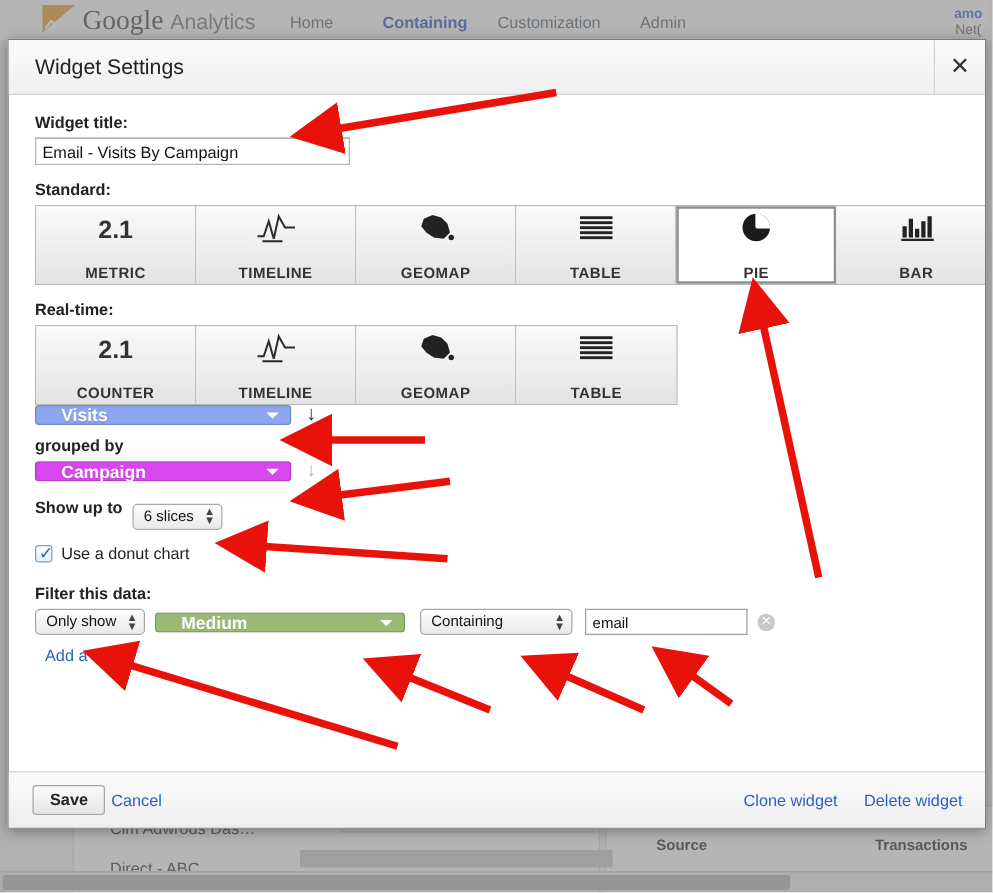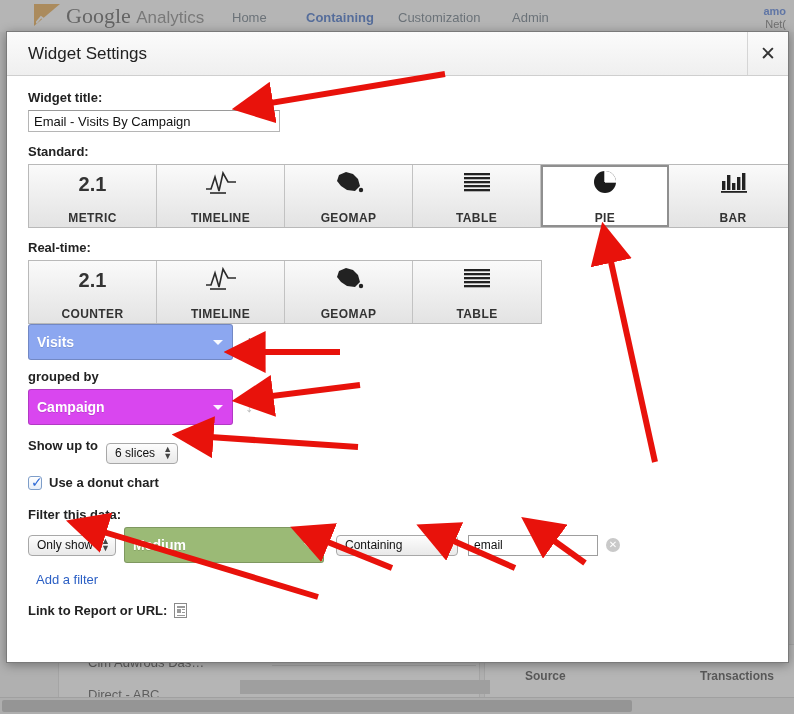--- a/index.html
+++ b/index.html
@@ -21,21 +21,21 @@
     border-left:26px solid #e8a33d;border-bottom:22px solid transparent;
   }
   #bg-logo .spark{position:absolute;left:2px;top:8px;width:18px;height:12px;}
   #bg-brand{
     position:absolute;left:66px;top:3px;font-size:22px;color:#4d4d4d;
     white-space:nowrap;font-family:"Liberation Serif","DejaVu Serif",serif;
   }
   #bg-brand .sub{font-size:17px;color:#7a7a7a;font-family:"Liberation Sans",sans-serif;}
   .bg-nav{position:absolute;top:10px;font-size:13px;color:#5b6b79;white-space:nowrap;}
   .bg-nav.active{color:#2b5fc4;font-weight:bold;}
-  #bg-acct{position:absolute;right:4px;top:5px;text-align:right;font-size:11px;line-height:13px;}
+  #bg-acct{position:absolute;right:4px;top:5px;text-align:center;font-size:11px;line-height:13px;}
   #bg-acct .a1{color:#4272db;font-weight:bold;}
   #bg-acct .a2{color:#666;}
 
   #bg-body{position:absolute;left:0;top:32px;width:794px;height:682px;background:#f4f4f4;}
   .bg-card{position:absolute;background:#fff;border:1px solid #dcdcdc;}
   .bg-row-label{position:absolute;font-size:13px;color:#3c3c3c;white-space:nowrap;}
   .bg-colhead{position:absolute;font-size:12px;color:#333;font-weight:bold;white-space:nowrap;}
   .bg-bar{position:absolute;background:#cfcfcf;}
   .bg-line{position:absolute;height:1px;background:#d9d9d9;}
   #bg-scroll{position:absolute;left:0;bottom:0;width:794px;height:16px;background:#f0f0f0;border-top:1px solid #d0d0d0;}
@@ -104,24 +104,24 @@
     font-size:12px;color:#111;line-height:19px;padding:0 22px 0 8px;cursor:pointer;
     font-family:"Liberation Sans",sans-serif;white-space:nowrap;
   }
   .pop .steps{
     position:absolute;right:5px;top:50%;transform:translateY(-50%);
     font-size:9px;line-height:7px;color:#444;text-align:center;
   }
 
   
   .ga-sel{
-    position:relative;box-sizing:border-box;height:36px;
+    position:relative;box-sizing:border-box;height:16px;
     border-radius:3px;border:1px solid rgba(0,0,0,.18);
     color:#fff;font-weight:bold;font-size:14px;
-    display:flex;align-items:center;padding:0 8px;cursor:pointer;
+    display:flex;align-items:center;padding:0 20px;cursor:pointer;
     text-shadow:0 1px 0 rgba(0,0,0,.12);
   }
   .ga-sel .caret{
     position:absolute;right:9px;top:50%;margin-top:-2px;
     width:0;height:0;border-left:5px solid transparent;border-right:5px solid transparent;
     border-top:5px solid rgba(255,255,255,.95);
   }
 
   .inline{display:flex;align-items:center;}
 
@@ -131,21 +131,21 @@
 
   
   .cb-wrap{display:flex;align-items:center;margin-top:7px;}
   .cb{
     width:14px;height:14px;box-sizing:border-box;border:1px solid #7e9ec9;border-radius:3px;
     background:linear-gradient(#ffffff,#e6eef8);position:relative;cursor:pointer;flex:0 0 14px;
   }
   .cb .mark{
     position:absolute;left:2px;top:-2px;color:#2f6bd6;font-size:14px;font-weight:bold;line-height:14px;
   }
-  .cb-label{font-size:13px;font-weight:bold;color:#222;margin-left:7px;}
+  .cb-label{font-size:13px;font-weight:normal;color:#222;margin-left:7px;}
 
   
   #filter-row{display:flex;align-items:center;margin-top:4px;}
   #filter-dim{width:200px;background:#9bba76;}
   #txt-wrap{position:relative;display:flex;align-items:center;}
   #filter-text{
     width:130px;height:21px;box-sizing:border-box;border:1px solid #9e9e9e;
     font-size:12px;padding:1px 5px;color:#111;background:#fff;
     font-family:"Liberation Sans",sans-serif;
   }
@@ -409,33 +409,29 @@
       </span>
 
       <div id="txt-wrap" style="margin-left:10px;">
         <input id="filter-text" type="text" value="email" style="">
         <span id="clear-x">✕</span>
       </div>
     </div>
 
     <div id="add-filter">Add a filter</div>
 
-    <div id="link-label-row">
-      <span class="sec-label" style="margin:0;">Link to Report or URL:</span>
-      <span id="report-icon">
-        <i style="left:2px;top:2px;width:8px;height:1.5px;"></i>
-        <i style="left:2px;top:5px;width:4px;height:4px;"></i>
-        <i style="left:7px;top:5px;width:3px;height:1.2px;"></i>
-        <i style="left:7px;top:7.5px;width:3px;height:1.2px;"></i>
-        <i style="left:2px;top:10.5px;width:8px;height:1.2px;"></i>
-      </span>
-    </div>
     
   </div>
 
+  <div id="dlg-footer">
+    <button id="save-btn">Save</button>
+    <div class="foot-link" style="left:82px;">Cancel</div>
+    <div class="foot-link" style="right:118px;">Clone widget</div>
+    <div class="foot-link" style="right:18px;">Delete widget</div>
+  </div>
 </div>
 
 <svg id="arrows" width="794" height="714" viewBox="0 0 794 714">
   <defs>
     <marker id="ah" markerWidth="7" markerHeight="7" refX="5.6" refY="3.5" orient="auto">
       <path d="M0,0 L7,3.5 L0,7 Z" fill="#e8120b"></path>
     </marker>
   </defs>
   <g stroke="#e8120b" stroke-width="6" fill="none" marker-end="url(#ah)">
     <line x1="445" y1="74" x2="240" y2="108"></line>

